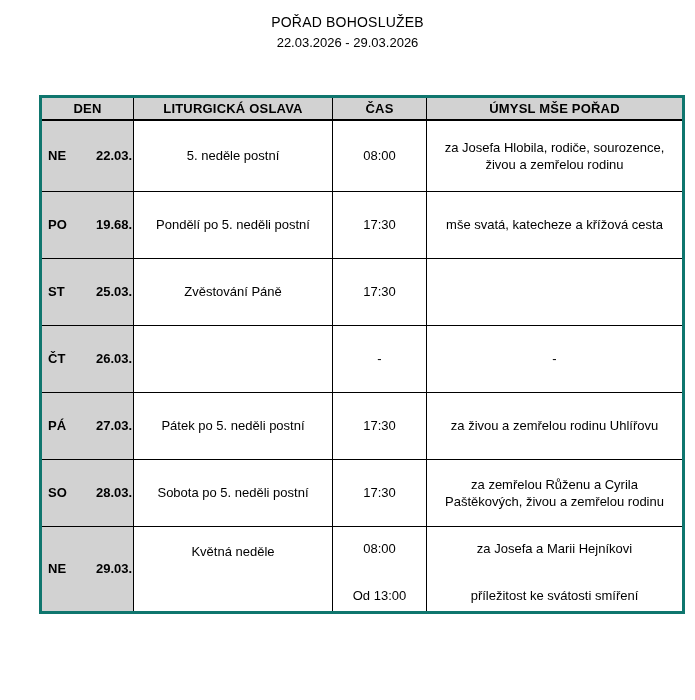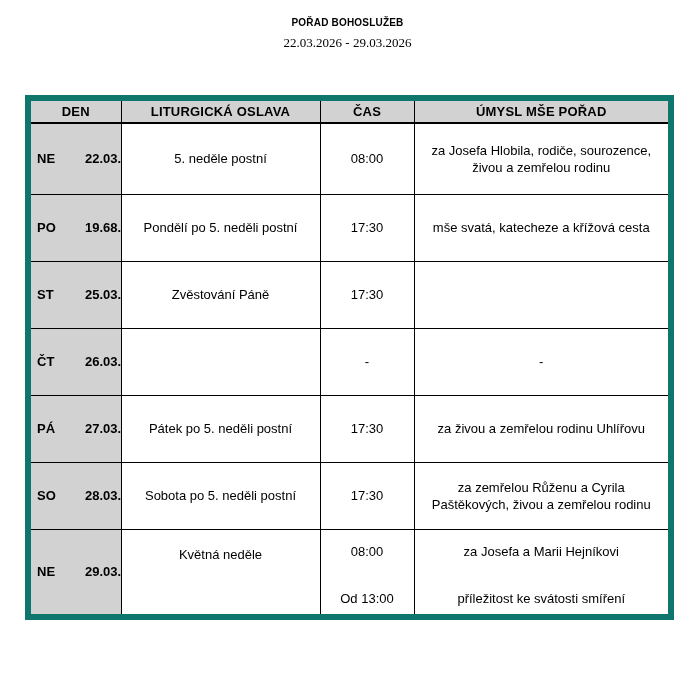--- a/index.html
+++ b/index.html
@@ -2,27 +2,27 @@
 <html><head>
 <meta charset="utf-8">
 <style>
   html,body{margin:0;padding:0;}
   body{
     width:695px;height:700px;background:#ffffff;color:#000000;
     font-family:"Liberation Sans","DejaVu Sans",sans-serif;
     position:relative;overflow:hidden;
   }
   .titles{text-align:center;padding-top:12px;}
-  .title{font-weight:bold;font-size:10px;line-height:21px;letter-spacing:.2px;}
+  .title{font-weight:normal;font-size:14px;line-height:21px;letter-spacing:.2px;}
   .subtitle{font-weight:bold;font-size:15px;line-height:22px;letter-spacing:.2px;}
-  .daterange{font-size:13px;line-height:20px;font-family:Liberation Serif, serif;}
+  .daterange{font-size:13px;line-height:20px;}
   table.schedule{
-    position:absolute;left:25px;top:95px;width:643px;
+    position:absolute;left:39px;top:95px;width:643px;
     border-collapse:collapse;table-layout:fixed;
-    border:6px solid #0f766e;
+    border:3px solid #0f766e;
   }
   .schedule th, .schedule td{border:1px solid #000;}
   .schedule th{
     background:#d2d2d2;font-size:13px;font-weight:bold;
     height:19px;padding:1px 2px;border-bottom:2px solid #000;
     letter-spacing:.2px;
   }
   .schedule td{
     font-size:13px;text-align:center;vertical-align:middle;
     padding:2px 8px;line-height:17px;

